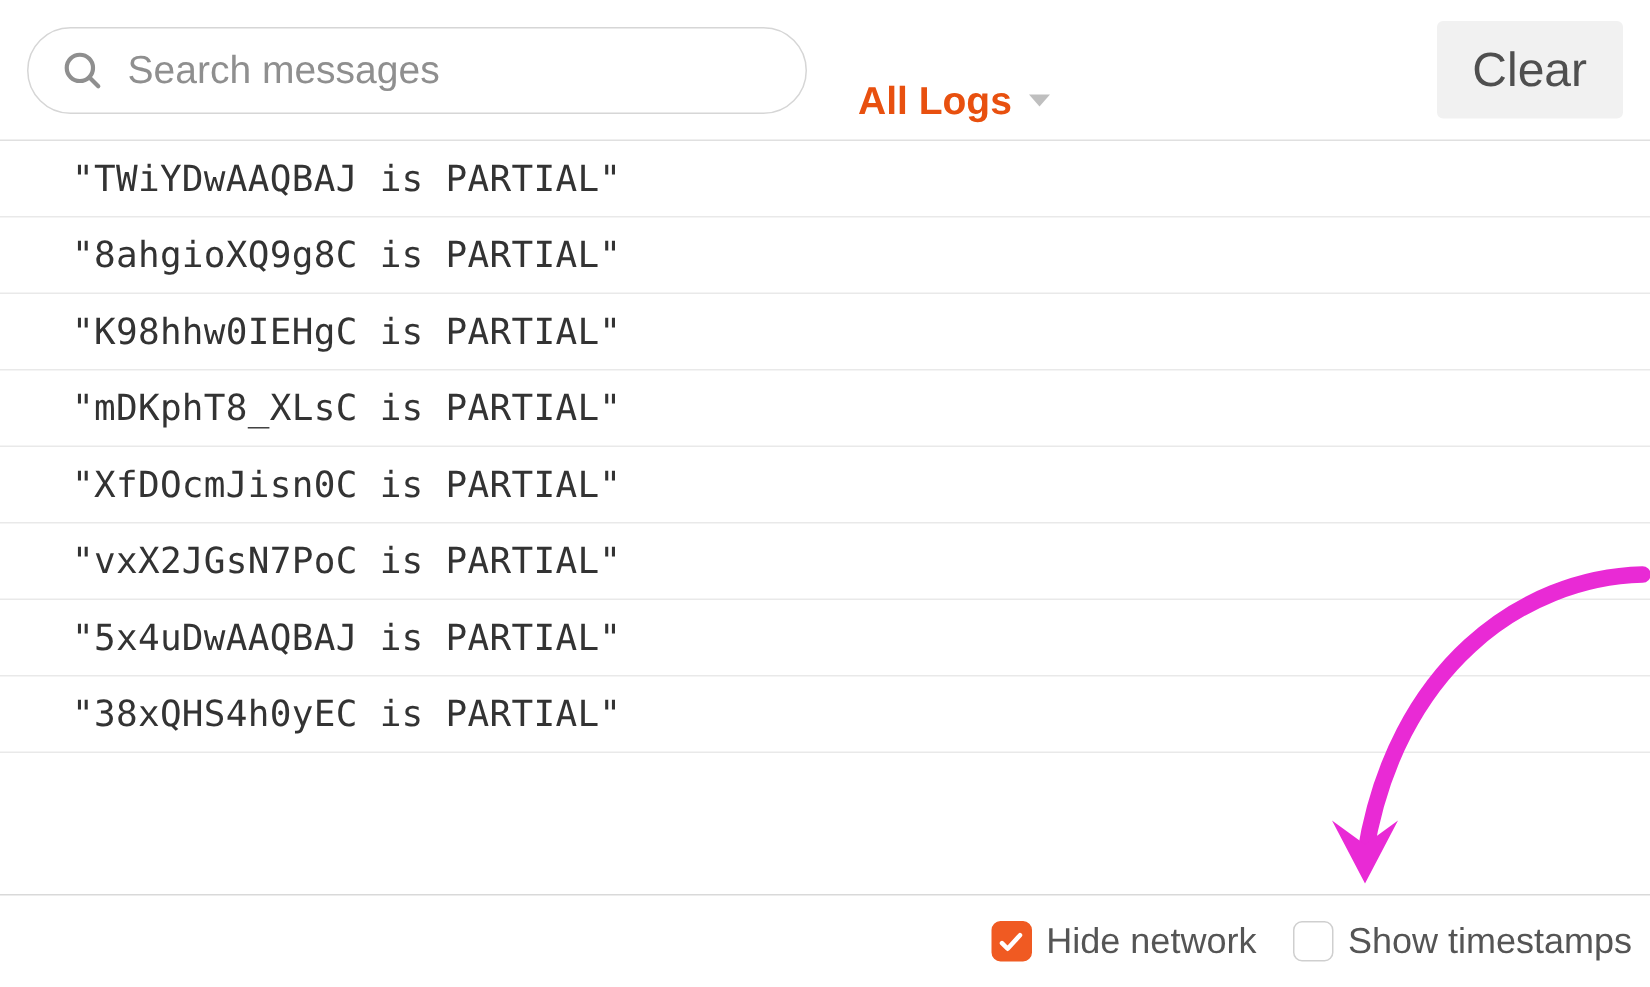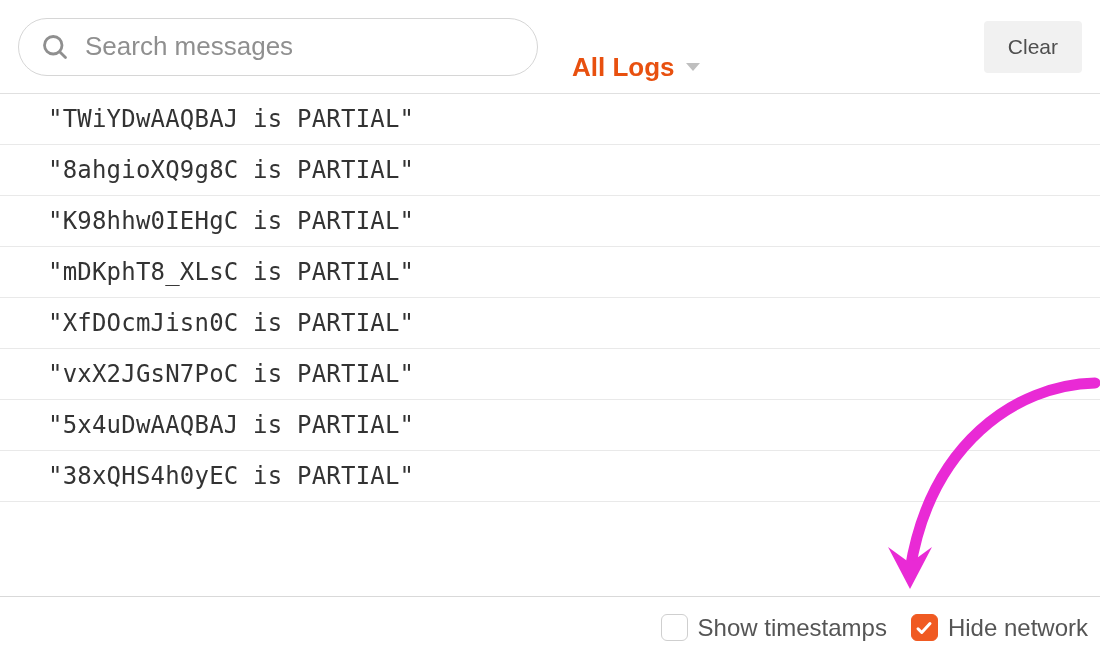--- a/index.html
+++ b/index.html
@@ -59,21 +59,21 @@
       cursor: pointer;
       margin-top: 41px;
     }
     .spacer {
       flex: 1;
     }
     .clear-btn {
       background: #f1f1f1;
       border: none;
       border-radius: 4px;
-      font-size: 21px;
+      font-size: 32px;
       color: #4f4f4f;
       font-weight: 400;
       padding: 14px 24px;
       cursor: pointer;
     }
 
     
     .log-list {
       width: 100%;
     }
@@ -160,29 +160,29 @@
   <div class="log-row">"K98hhw0IEHgC is PARTIAL"</div>
   <div class="log-row">"mDKphT8_XLsC is PARTIAL"</div>
   <div class="log-row">"XfDOcmJisn0C is PARTIAL"</div>
   <div class="log-row">"vxX2JGsN7PoC is PARTIAL"</div>
   <div class="log-row">"5x4uDwAAQBAJ is PARTIAL"</div>
   <div class="log-row">"38xQHS4h0yEC is PARTIAL"</div>
 </div>
 
 <div class="bottom-bar">
   <div class="check-group">
-    <div class="checkbox"></div>
-    <span>Show timestamps</span>
-  </div>
-  <div class="check-group">
     <div class="checkbox checked">
       <svg width="18" height="18" viewBox="0 0 24 24" fill="none" stroke="#fff" stroke-width="4" stroke-linecap="round" stroke-linejoin="round">
         <polyline points="4 13 9 18 20 6"></polyline>
       </svg>
     </div>
     <span>Hide network</span>
+  </div>
+  <div class="check-group">
+    <div class="checkbox"></div>
+    <span>Show timestamps</span>
   </div>
 </div>
 
 <svg class="annotation-arrow" style="left:870px; top:375px;" width="230" height="230" viewBox="0 0 230 230">
   <path d="M 225 8 C 145 10, 60 70, 40 195" fill="none" stroke="#e92ad5" stroke-width="11" stroke-linecap="round"></path>
   <path d="M 40 214 L 18 172 L 40 188 L 62 172 Z" fill="#e92ad5"></path>
 </svg>
 
 </body></html>

